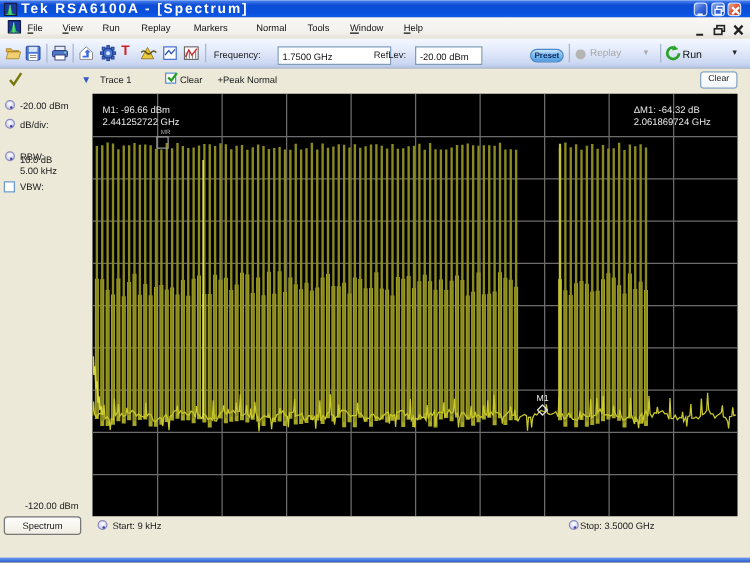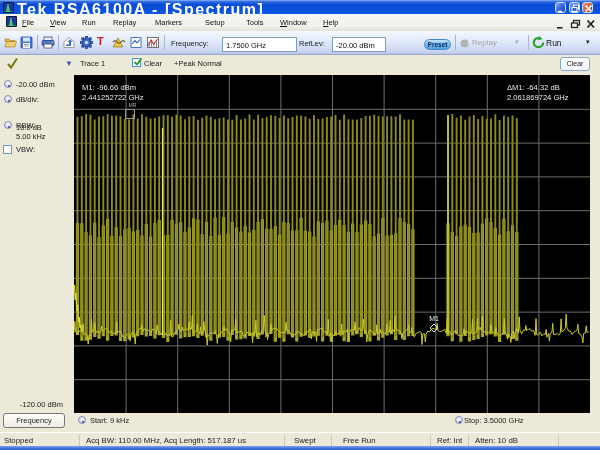--- a/index.html
+++ b/index.html
@@ -1,19 +1,19 @@
 <!DOCTYPE html>
 <html><head><meta charset="utf-8"><style>
 *{margin:0;padding:0;box-sizing:border-box}
 body{width:600px;height:450px;overflow:hidden;font-family:"Liberation Sans",sans-serif}
 #win{position:relative;width:600px;height:450px;background:#ece9d8;overflow:hidden}
 .abs{position:absolute}
 .t75{font-size:7.5px;color:#1a1a1a}
 #title{left:0;top:0;width:600px;height:14px;background:linear-gradient(180deg,#9cc0f8 0%,#3f76e8 8%,#0b4cd4 30%,#0a50dc 70%,#0e59e8 95%,#0b52dc 100%)}
-#title .txt{position:absolute;left:17px;top:0.5px;color:#fff;font-size:16px;font-weight:bold;letter-spacing:1.5px}
+#title .txt{position:absolute;left:17px;top:0.5px;color:#fff;font-size:11px;font-weight:bold;letter-spacing:1.5px}
 .wbtn{position:absolute;top:1.5px;width:11px;height:11px;border-radius:3px;border:1px solid #cfe0f8}
 .bblue{background:linear-gradient(135deg,#86a8f4 0%,#3a68dc 50%,#1c46b4 100%)}
 .bred{background:linear-gradient(135deg,#f2a283 0%,#e25432 50%,#bc3412 100%)}
 .wbtn svg{position:absolute;left:0;top:0}
 #menubar{left:0;top:14px;width:600px;height:17px;background:linear-gradient(180deg,#f8f7f4 0%,#f2f1ec 70%,#e4e2d8 100%)}
 .mi{position:absolute;top:4px;font-size:7.5px;color:#111}
 #toolbar{left:0;top:31px;width:600px;height:24px;background:linear-gradient(180deg,#f4f7fe 0%,#e3ebfb 40%,#ccd8f2 85%,#b8c6e8 100%);border-bottom:1px solid #98a8cc}
 .tsep{position:absolute;top:4px;width:1px;height:15px;background:#aab4d0}
 .tbox{position:absolute;top:5.5px;height:15px;background:#fff;border:1px solid #7f9db9;font-size:7.5px;color:#111;padding:3px 0 0 3px}
 #tracebar{left:0;top:55px;width:600px;height:19px;background:#ece9d8}
@@ -59,21 +59,21 @@
         <rect x="0" y="0" width="11" height="11" rx="1" fill="#101840"></rect>
         <rect x="1" y="1" width="9" height="9" fill="#1a3a9a"></rect>
         <path d="M1,10 L3,9 L4,5 L5,2 L6,5 L7,9 L10,10 Z" fill="#30c050"></path>
         <path d="M4.6,2 L5.4,2 L5.4,10 L4.6,10 Z" fill="#80e0a0"></path>
       </svg>
     <div class="mi" style="left:22px"><u>F</u>ile</div>
     <div class="mi" style="left:50px"><u>V</u>iew</div>
     <div class="mi" style="left:82px">Run</div>
     <div class="mi" style="left:113px">Replay</div>
     <div class="mi" style="left:155px">Markers</div>
-    <div class="mi" style="left:205px">Setup</div>
+    <div class="mi" style="left:205px">Normal</div>
     <div class="mi" style="left:246px">Tools</div>
     <div class="mi" style="left:280px"><u>W</u>indow</div>
     <div class="mi" style="left:323px"><u>H</u>elp</div>
     <svg class="abs" style="left:556px;top:4px" width="42" height="12" viewBox="0 0 42 12">
         <rect x="1" y="9" width="5.5" height="1.6" fill="#222"></rect>
         <rect x="17.5" y="2.5" width="6" height="4.5" fill="none" stroke="#222" stroke-width="1.3"></rect>
         <rect x="15.5" y="5" width="6" height="4.5" fill="#f2f1ec" stroke="#222" stroke-width="1.3"></rect>
         <path d="M31.5,2.5 L38,9.5 M38,2.5 L31.5,9.5" stroke="#222" stroke-width="1.8"></path>
       </svg>
   </div>
@@ -125,21 +125,21 @@
         <path d="M2,1.5 L12,1.5 L12,11.5 L2,11.5 Z" fill="#fff" stroke="#4a74d0" stroke-width="1"></path>
         <path d="M3,8 L6,4.5 L8,7 L11,3.5" fill="none" stroke="#3058b8" stroke-width="1.1"></path>
       </svg>
     <svg class="abs" style="left:146px;top:5px" width="14" height="13" viewBox="0 0 14 13">
         <rect x="1.5" y="1.5" width="11" height="10" fill="#fff" stroke="#555" stroke-width="0.8"></rect>
         <path d="M3,11 v-5 m2.5,5 v-7 m2.5,7 v-4 m2.5,4 v-6" stroke="#888" stroke-width="1"></path>
         <path d="M2.5,9.5 L5,4 L7.5,8 L11.5,3" fill="none" stroke="#d03030" stroke-width="1.1"></path>
       </svg>
     <div class="tsep" style="left:164px"></div>
     <div class="abs t75" style="left:171px;top:8px">Frequency:</div>
-    <div class="tbox" style="left:222px;width:75px">1.7500 GHz</div>
+    <div class="tbox" style="left:222px;width:91px">1.7500 GHz</div>
     <div class="abs t75" style="left:299px;top:8px">RefLev:</div>
     <div class="tbox" style="left:332px;width:54px">-20.00 dBm</div>
     <div class="abs" style="left:424px;top:7.5px;width:27px;height:11px;border-radius:6px;background:linear-gradient(180deg,#c8e6fa 0%,#7cbcee 45%,#54a0e0 100%);border:1px solid #4a88c8;color:#0a2a60;font-size:6.5px;font-weight:bold;text-align:center;line-height:10px">Preset</div>
     <div class="tsep" style="left:455px"></div>
 
     <svg class="abs" style="left:460px;top:8px" width="9" height="9">
         <circle cx="4.5" cy="4.5" r="4" fill="#b4b4b4"></circle>
       </svg>
     <div class="abs" style="left:472px;top:7px;font-size:8px;color:#a8a8a8">Replay</div>
     <div class="abs" style="left:515px;top:7px;font-size:7px;color:#a8a8a8">▾</div>
@@ -171,21 +171,21 @@
   <div class="abs t75" style="left:16px;top:80px">-20.00 dBm</div>
   <div class="knob" style="left:4px;top:95px"></div>
   <div class="abs t75" style="left:16px;top:95px">dB/div:</div>
   <div class="abs t75" style="left:16px;top:123px">10.0 dB</div>
   <div class="knob" style="left:4px;top:121px"></div>
   <div class="abs t75" style="left:16px;top:121px">RBW:</div>
   <div class="abs t75" style="left:16px;top:132px">5.00 kHz</div>
   <div class="cb" style="left:3px;top:145px;border-color:#6898d0"></div>
   <div class="abs t75" style="left:16px;top:145px">VBW:</div>
   <div class="abs t75" style="left:20px;top:400px">-120.00 dBm</div>
-  <div class="abs" style="left:3px;top:413px;width:62px;height:15px;background:linear-gradient(180deg,#fdfdfb,#f0eee2);border:1px solid #777;border-radius:3px;font-size:7.5px;color:#222;text-align:center;line-height:13px">Frequency</div>
+  <div class="abs" style="left:3px;top:413px;width:62px;height:15px;background:linear-gradient(180deg,#fdfdfb,#f0eee2);border:1px solid #777;border-radius:3px;font-size:7.5px;color:#222;text-align:center;line-height:13px">Spectrum</div>
 
   <div id="plot" class="abs">
   <svg width="516" height="338" viewBox="0 0 516 338" style="position:absolute;left:0;top:0">
 <g stroke="#6d6d6d" stroke-width="1">
 <line x1="52.1" y1="0" x2="52.1" y2="338"></line>
           <line x1="103.7" y1="0" x2="103.7" y2="338"></line>
           <line x1="155.3" y1="0" x2="155.3" y2="338"></line>
           <line x1="206.9" y1="0" x2="206.9" y2="338"></line>
           <line x1="258.5" y1="0" x2="258.5" y2="338"></line>
           <line x1="310.1" y1="0" x2="310.1" y2="338"></line>
@@ -217,28 +217,14 @@
 <text x="433" y="15" font-size="7.6" fill="#e8e8e8" font-family="Liberation Sans, sans-serif">ΔM1: -64.32 dB</text>
 <text x="433" y="25" font-size="7.6" fill="#e8e8e8" font-family="Liberation Sans, sans-serif">2.061869724 GHz</text>
 </svg>
   </div>
 
   <div class="knob" style="left:78px;top:416px"></div>
   <div class="abs t75" style="left:90px;top:416px">Start:  9 kHz</div>
   <div class="knob" style="left:455px;top:416px"></div>
   <div class="abs t75" style="left:464px;top:416px">Stop:  3.5000 GHz</div>
 
-  <div id="status" class="abs">
-    <div class="segt" style="left:4px">Stopped</div>
-    <div class="seg" style="left:0;width:80px"></div>
-    <div class="segt" style="left:86px">Acq BW: 110.00 MHz, Acq Length: 517.187 us</div>
-    <div class="seg" style="left:80px;width:205px"></div>
-    <div class="segt" style="left:294px">Swept</div>
-    <div class="seg" style="left:285px;width:47px"></div>
-    <div class="segt" style="left:343px">Free Run</div>
-    <div class="seg" style="left:332px;width:99px"></div>
-    <div class="segt" style="left:437px">Ref: Int</div>
-    <div class="seg" style="left:431px;width:38px"></div>
-    <div class="segt" style="left:475px">Atten: 10 dB</div>
-    <div class="seg" style="left:469px;width:90px"></div>
-  </div>
   <div id="bedge" class="abs"></div>
 </div>
 
 </body></html>

